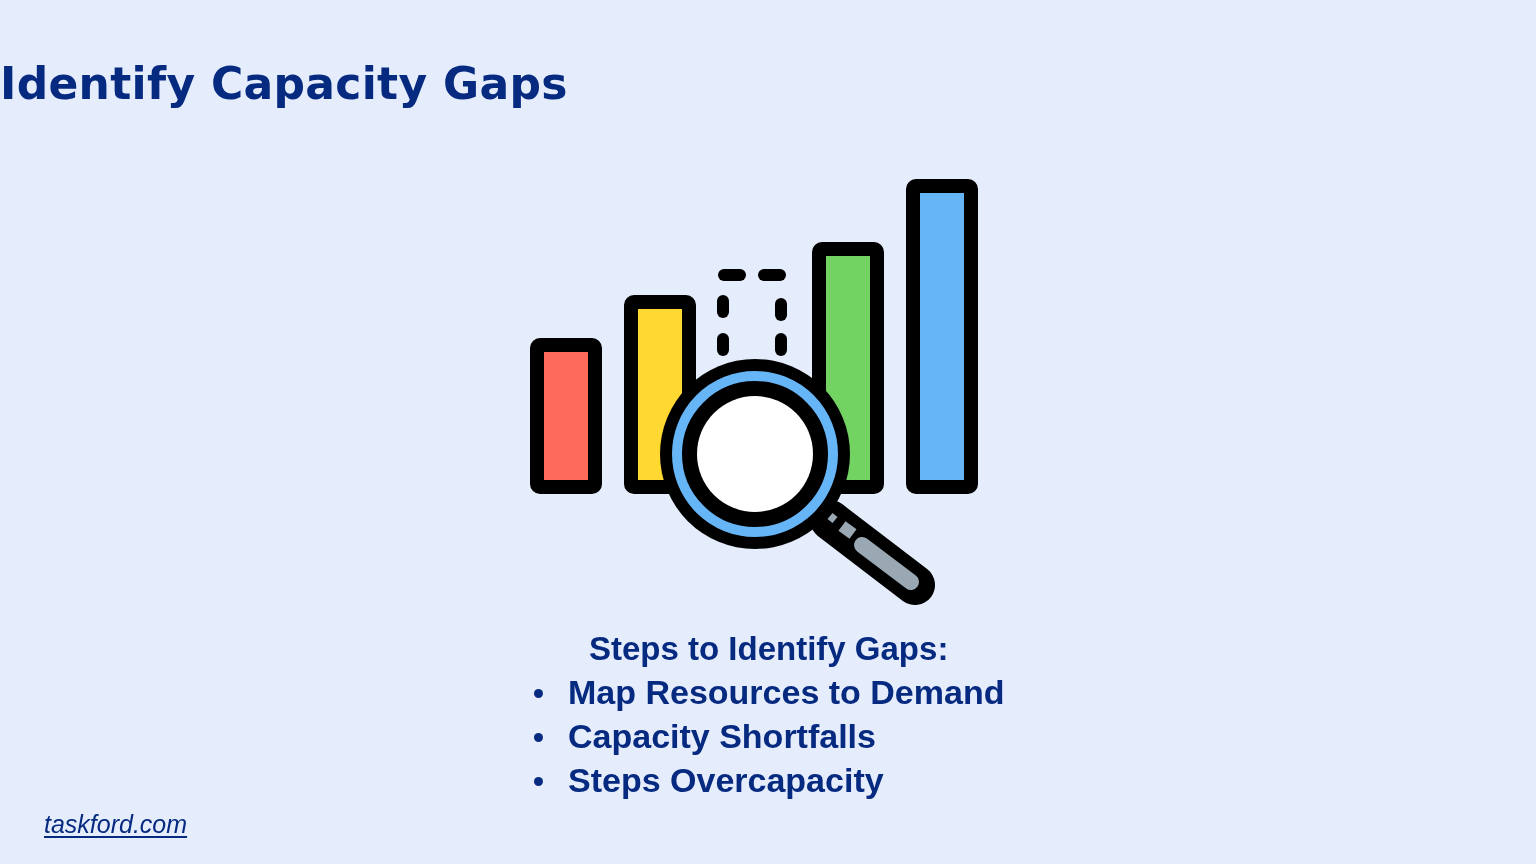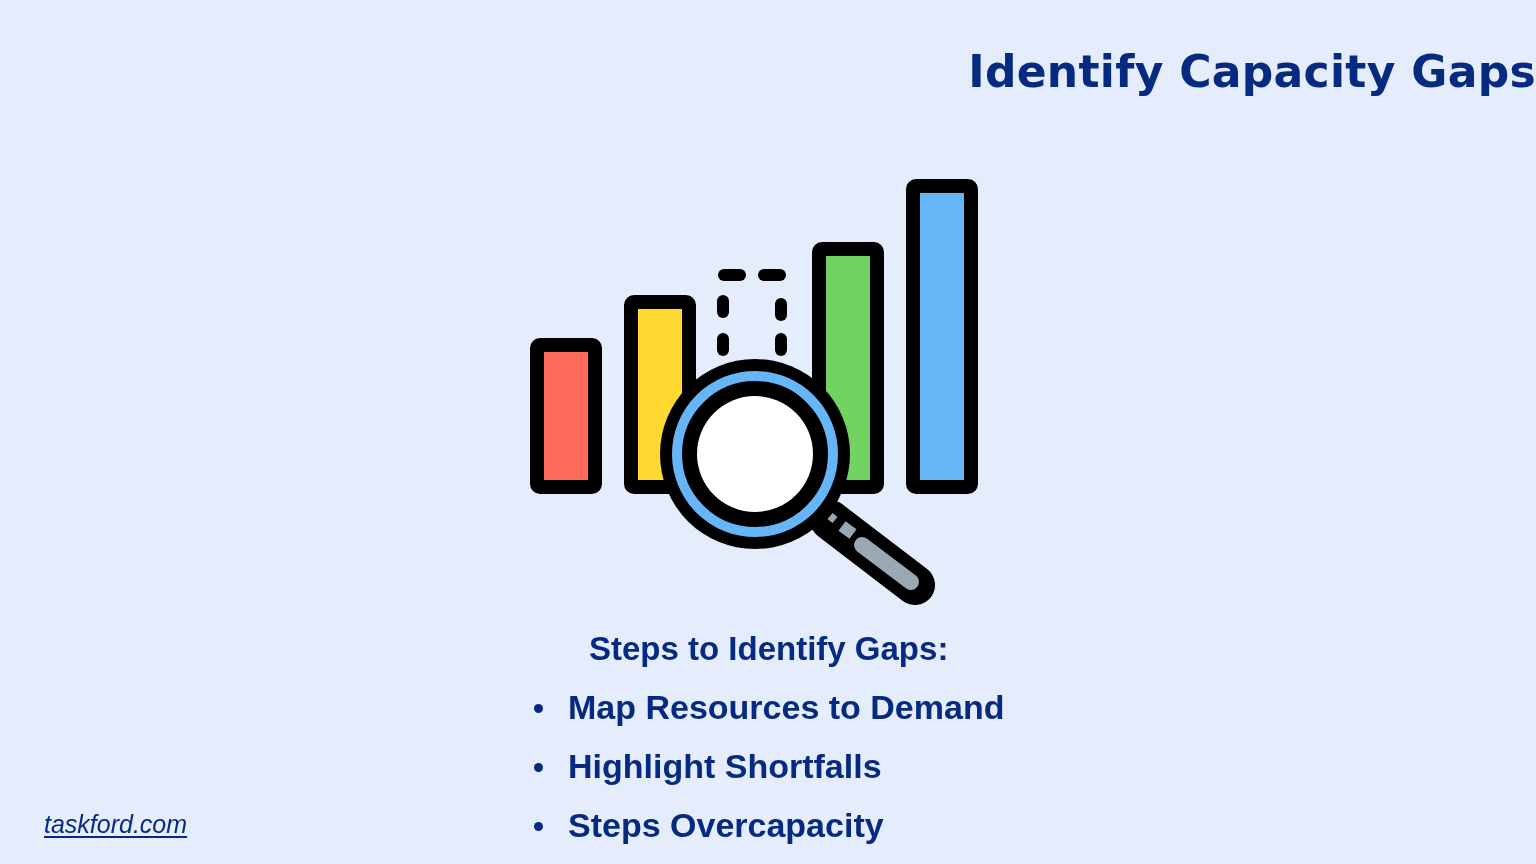--- a/index.html
+++ b/index.html
@@ -9,24 +9,24 @@
     body {
       width: 1536px;
       height: 864px;
       background: #e5edfd;
       position: relative;
       overflow: hidden;
       font-family: "Liberation Sans", "DejaVu Sans", sans-serif;
     }
     .title {
       position: absolute;
-      top: 46px;
+      top: 58px;
       left: 0;
       width: 1536px;
-      text-align: right;
+      text-align: left;
       font-size: 44px;
       font-weight: bold;
       color: #062a80;
       letter-spacing: 0.3px;
       font-family: "DejaVu Sans", "Liberation Sans", sans-serif;
     }
     .illustration {
       position: absolute;
       left: 520px;
       top: 170px;
@@ -52,21 +52,20 @@
       margin: 0;
       padding: 0;
     }
     .steps-list li {
       font-size: 34px;
       line-height: 44px;
       height: 44px;
       position: relative;
       padding-left: 38px;
       white-space: nowrap;
-      margin-top: 15px;
     }
     .bullet {
       position: absolute;
       left: 4px;
       top: 19px;
       width: 9px;
       height: 9px;
       border-radius: 50%;
       background: #062a80;
     }
@@ -124,21 +123,21 @@
 
 <div class="steps">
   <div class="steps-heading">Steps to Identify Gaps:</div>
   <ul class="steps-list">
     <li>
       <span class="bullet"></span>
       <span>Map Resources to Demand</span>
     </li>
     <li>
       <span class="bullet"></span>
-      <span>Highlight Shortfalls</span>
+      <span>Capacity Shortfalls</span>
     </li>
     <li>
       <span class="bullet"></span>
       <span>Steps Overcapacity</span>
     </li>
   </ul>
 </div>
 
 <a class="footer-link">taskford.com</a>
 

